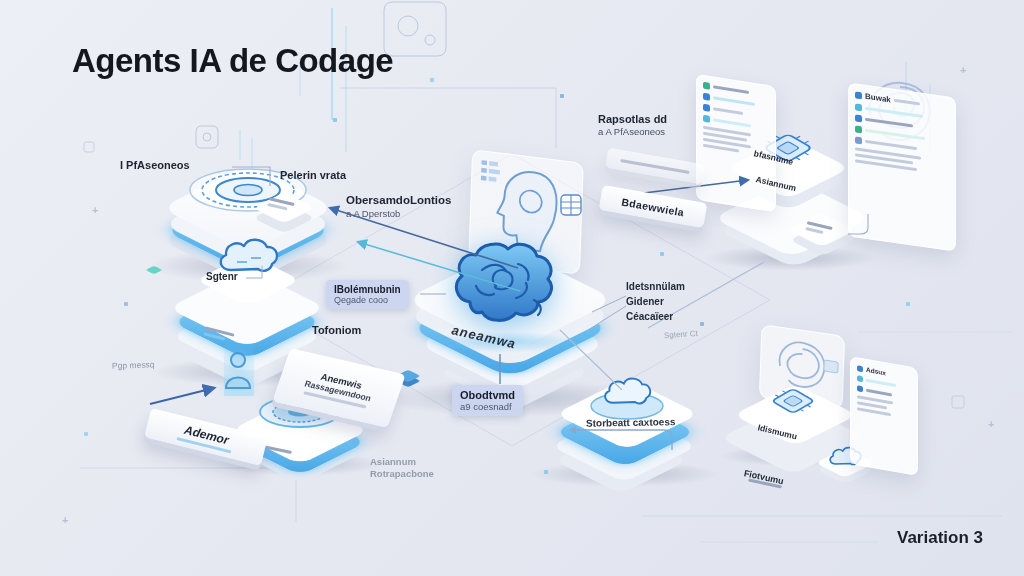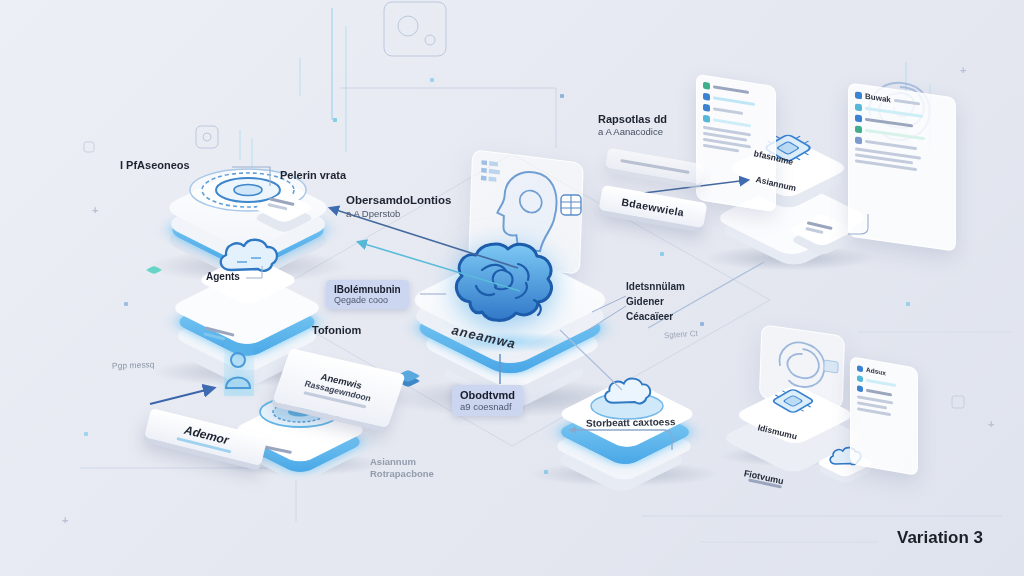--- a/index.html
+++ b/index.html
@@ -152,39 +152,39 @@
       <path d="M72,24 C80,26 84,33 82,40"></path>
       <path d="M30,46 C33,54 42,57 48,54"></path>
       <path d="M70,58 C78,56 83,49 80,43"></path>
       <path d="M88,60 C95,64 97,70 92,75"></path>
     </g>
   </svg>
   <div class="edge" style="left:452px;top:322px;transform:rotate(13deg);font-size:13px;font-style:italic;letter-spacing:1px;color:#2a303d">aneamwa</div>
 
   <div class="lbl b" style="left:120px;top:158px;font-size:11px">I PfAseoneos</div>
   <div class="lbl b" style="left:280px;top:168px;font-size:11px">Pelerin vrata</div>
-  <div class="lbl" style="left:206px;top:270px;font-size:10px;font-weight:600">Agents</div>
+  <div class="lbl" style="left:206px;top:270px;font-size:10px;font-weight:600">Sgtenr</div>
   <div class="lbl" style="left:346px;top:193px;width:120px">
     <div class="b" style="font-size:11.5px">ObersamdoLontios</div>
     <div style="font-size:9.5px;color:#4b5568">a A Dperstob</div>
   </div>
   <div class="badge" style="left:326px;top:280px">
     <div class="b" style="font-size:10px;color:#161c2a">IBolémnubnin</div>
     <div style="font-size:9px;color:#4d5970">Qegade cooo</div>
   </div>
   <div class="lbl b" style="left:312px;top:323px;font-size:11px">Tofoniom</div>
 
   <div class="badge" style="left:452px;top:385px">
     <div class="b" style="font-size:11px;color:#161c2a">Obodtvmd</div>
     <div style="font-size:9.5px;color:#4d5970">a9 coesnadf</div>
   </div>
 
   <div class="lbl" style="left:598px;top:112px;width:120px">
     <div class="b" style="font-size:11px">Rapsotlas dd</div>
-    <div style="font-size:9.5px;color:#454e61">a A Aanacodice</div>
+    <div style="font-size:9.5px;color:#454e61">a A PfAseoneos</div>
   </div>
 
   <div class="card" style="left:696px;top:80px;width:66px;height:112px;transform:skewY(9deg)">
     <div class="row">
         <div class="ic" style="background:#3fae8c"></div>
         <div class="tb d" style="width:36px"></div>
       </div>
     <div class="row">
         <div class="ic" style="background:#3b82d0"></div>
         <div class="tb" style="width:42px;background:#bfe6f4"></div>
@@ -388,15 +388,16 @@
     <path d="M500,354 V384" fill="none" stroke="#6f96c6" stroke-width="1.6"></path>
     <path d="M246,278 H262 V266" fill="none" stroke="#9db0cf" stroke-width="1"></path>
     <path d="M150,404 L214,388" fill="none" stroke="#3c66ab" stroke-width="2" marker-end="url(#ahb)"></path>
     <path d="M672,450 V438 Q672,430 664,430 H570" fill="none" stroke="#8aa8cc" stroke-width="1.3" marker-end="url(#ahg)"></path>
     <path d="M764,262 L648,328" fill="none" stroke="#aabdd9" stroke-width="1.1"></path>
     <path d="M560,330 L622,390" fill="none" stroke="#aabdd9" stroke-width="1.1"></path>
     <path d="M868,214 V228 Q868,234 860,234 H848" fill="none" stroke="#9db0cf" stroke-width="1.1"></path>
     <path d="M626,296 L592,312 M626,306 L588,330" fill="none" stroke="#9db0cf" stroke-width="1"></path>
   </svg>
 
+  <div class="title">Agents IA de Codage</div>
   <div class="variation">Variation 3</div>
 
 </div>
 
 </body></html>

